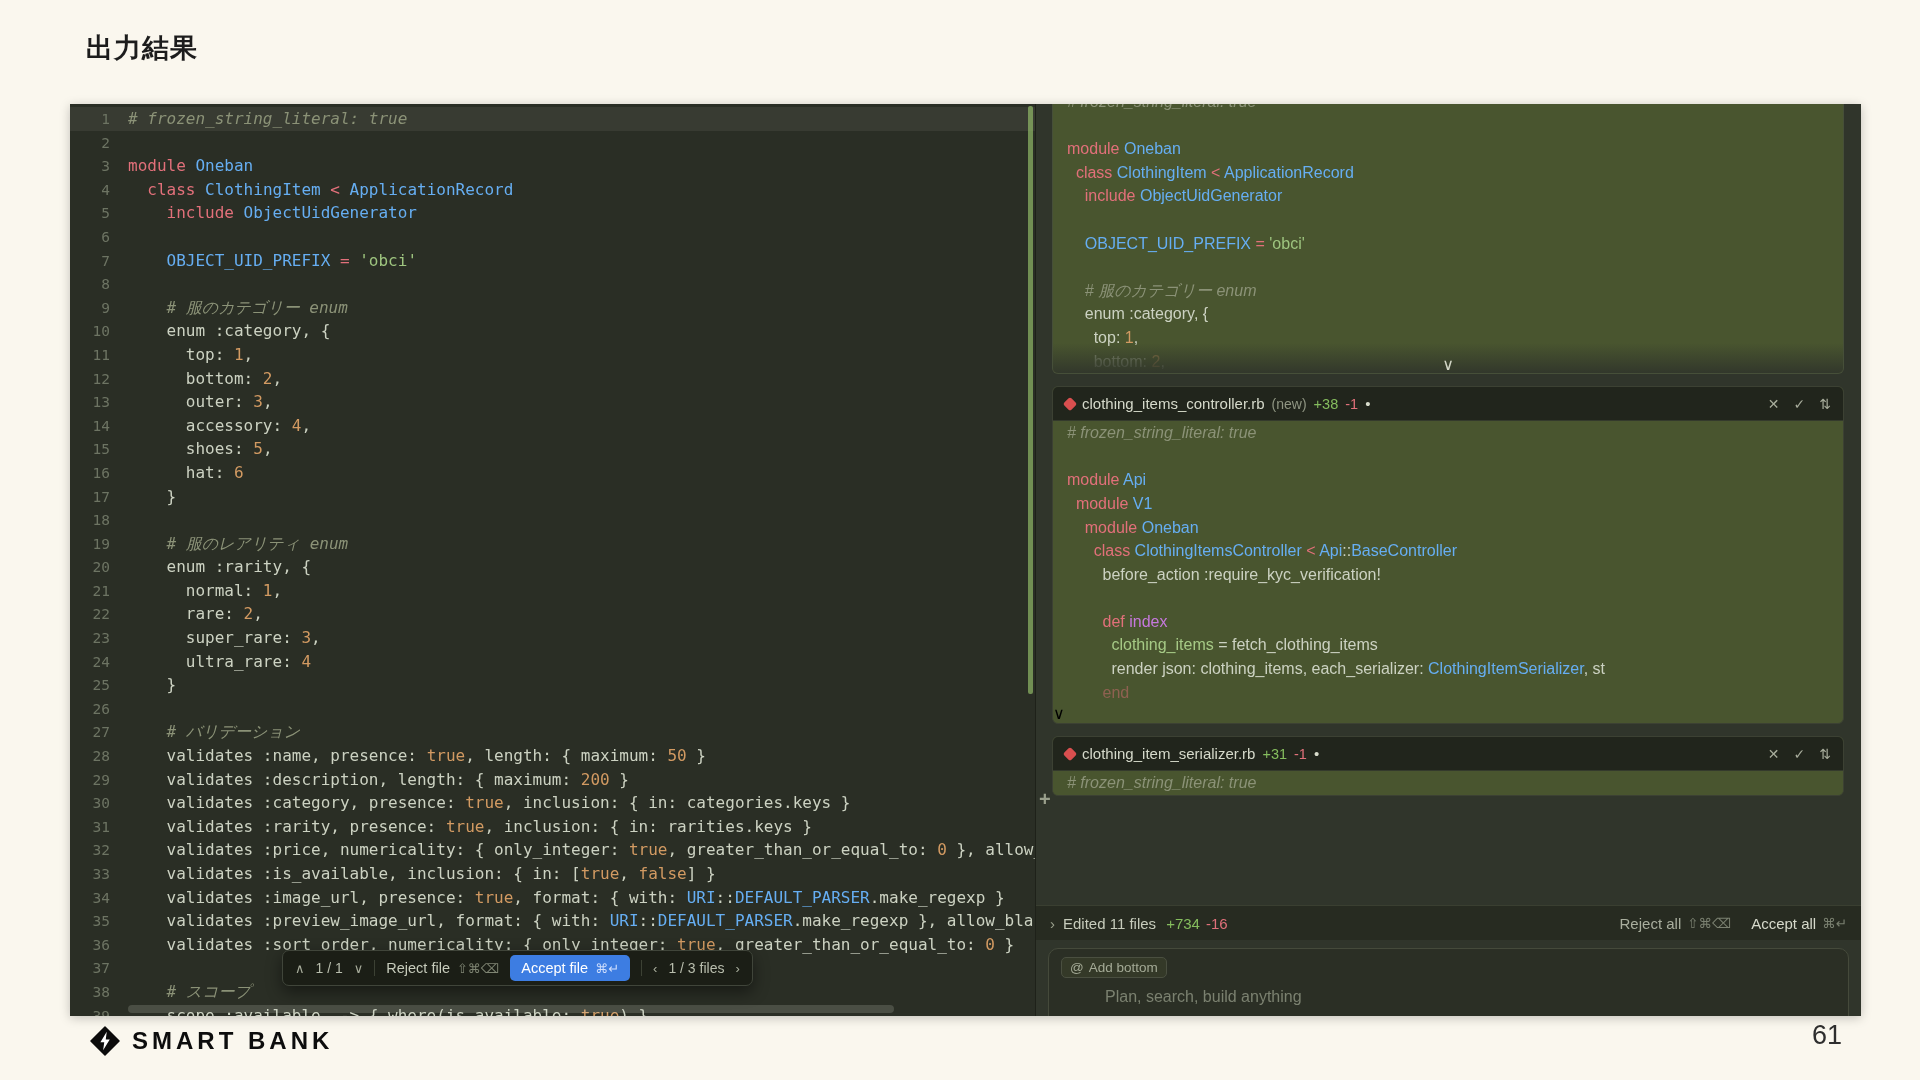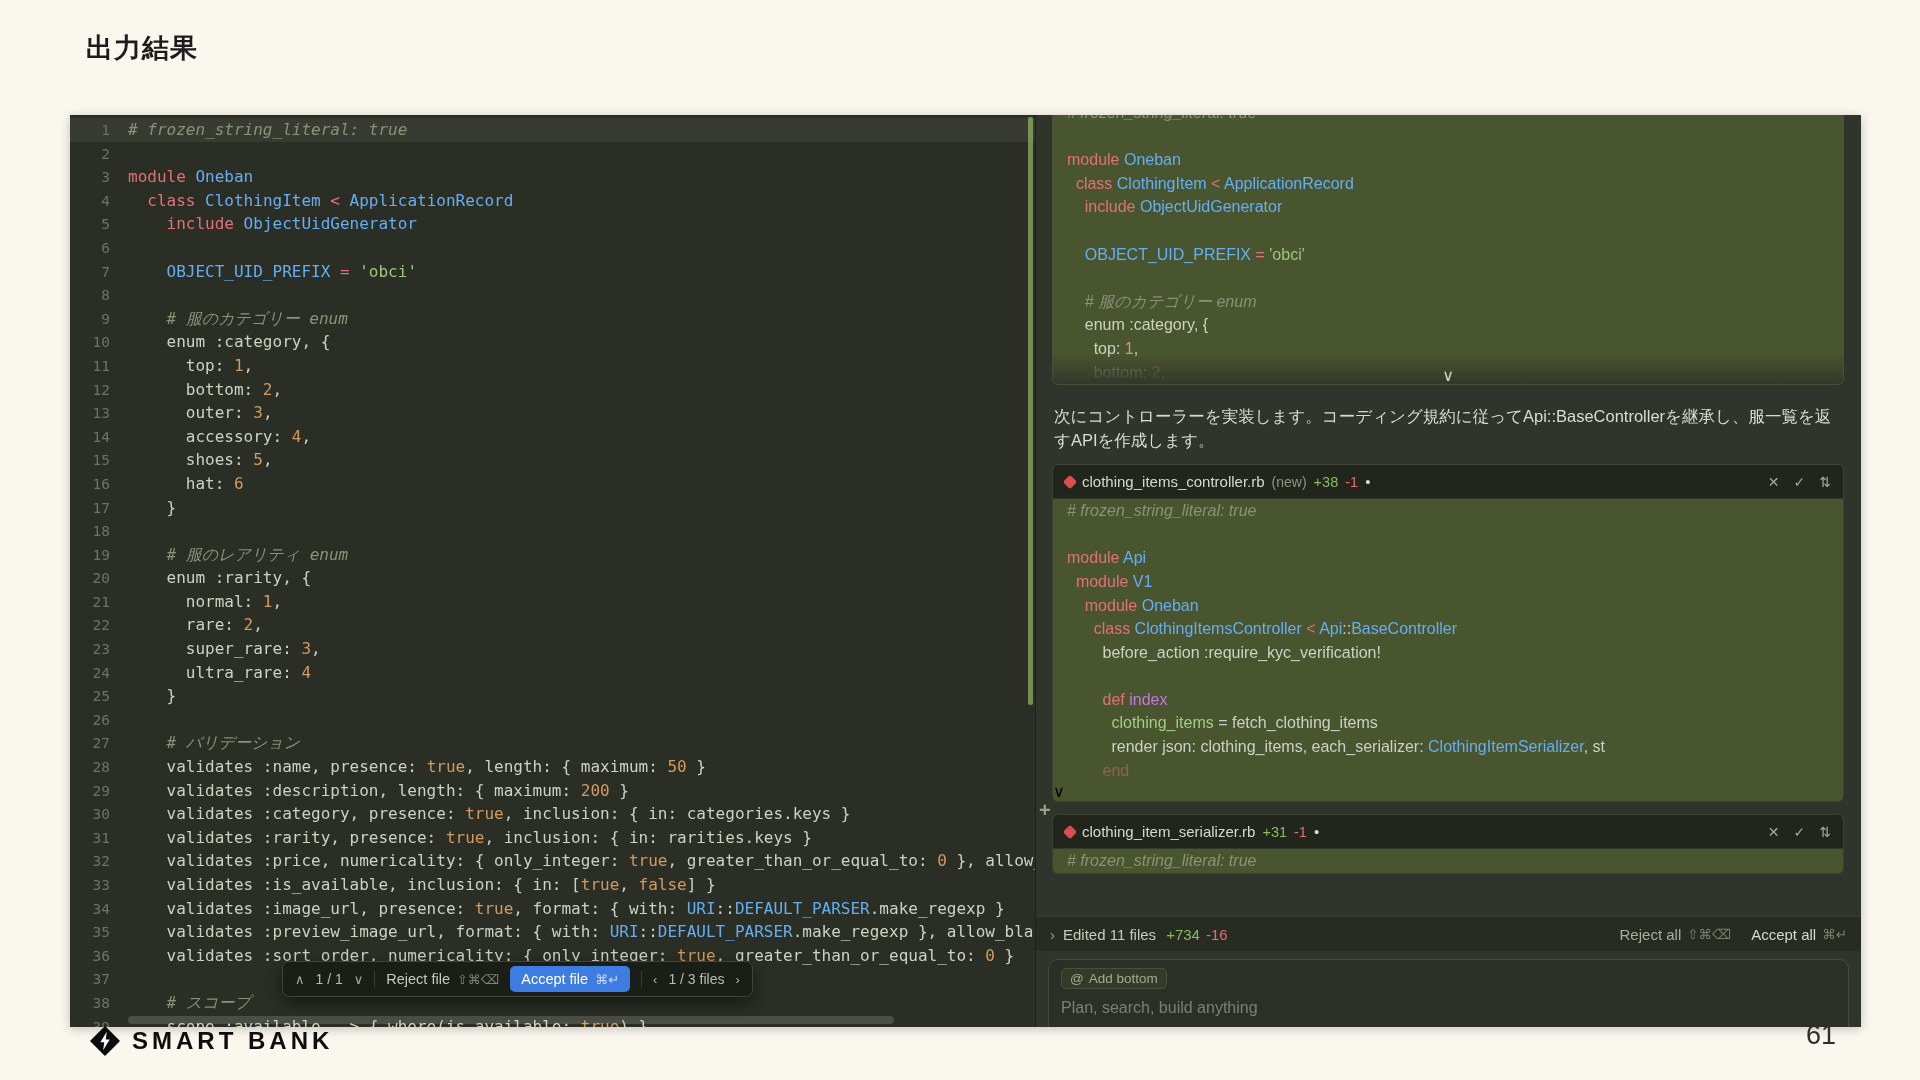--- a/index.html
+++ b/index.html
@@ -7,21 +7,21 @@
     width:1920px;height:1080px;overflow:hidden;position:relative;
     background:#FAF7EE;
     font-family:"Liberation Sans", sans-serif;
   }
   .slide-title{
     position:absolute;left:86px;top:30px;
     font-size:27px;font-weight:bold;color:#1c1c1c;letter-spacing:1px;
   }
   
   .editor{
-    position:absolute;left:70px;top:115px;width:1791px;height:912px;
+    position:absolute;left:70px;top:104px;width:1791px;height:912px;
     background:#2a2e25;display:flex;box-shadow:0 2px 10px rgba(0,0,0,0.22);
   }
   .left-pane{position:relative;width:965px;height:100%;overflow:hidden;background:#2a2e25;}
   .code-lines{
     padding-top:3px;
     font-family:"DejaVu Sans Mono", monospace;
     font-size:16px;line-height:23.6px;white-space:pre;color:#ccd2c2;
   }
   .crow{height:23.6px;white-space:pre;}
   .crow.hl{background:rgba(235,245,225,0.07);}
@@ -117,26 +117,26 @@
   .sb-accept{color:#d6d9cb;}
   .input-box{
     margin:8px 12px 0 12px;height:64px;
     border:1px solid #454a3b;border-radius:10px;background:#2b2f25;padding:8px 12px;
   }
   .ctx-chip{
     display:inline-flex;align-items:center;gap:5px;
     border:1px solid #4a4f40;background:#343928;border-radius:5px;
     padding:2px 8px;color:#a4aa96;font-size:13.5px;cursor:pointer;
   }
-  .placeholder{margin-top:10px;color:#7b8170;font-size:16px;}
+  .placeholder{margin-top:10px;color:#7b8170;font-size:16px;margin-left:44px;}
   .plus{position:absolute;left:3px;top:684px;color:#9aa08c;font-size:20px;font-weight:bold;cursor:pointer;}
   
   .brand{position:absolute;left:90px;top:1026px;display:flex;align-items:center;gap:12px;}
   .brand-text{font-size:24px;font-weight:800;letter-spacing:4px;color:#0d0d0d;}
-  .page-number{position:absolute;right:84px;top:1020px;font-size:27px;color:#2e2e2e;}
+  .page-number{position:absolute;right:78px;top:1020px;font-size:27px;color:#2e2e2e;}
 </style>
 </head>
 <body>
 
 <div class="slide-title">出力結果</div>
 
 <div class="editor">
 
   <div class="left-pane">
     <div class="code-lines"><div class="crow hl"><span class="ln">1</span><span class="tk-c"># frozen_string_literal: true</span></div><div class="crow"><span class="ln">2</span><span>&nbsp;</span></div><div class="crow"><span class="ln">3</span><span class="tk-k">module</span><span class="tk-d"> </span><span class="tk-C">Oneban</span></div><div class="crow"><span class="ln">4</span><span class="tk-d">  </span><span class="tk-k">class</span><span class="tk-d"> </span><span class="tk-C">ClothingItem</span><span class="tk-d"> </span><span class="tk-k">&lt;</span><span class="tk-d"> </span><span class="tk-C">ApplicationRecord</span></div><div class="crow"><span class="ln">5</span><span class="tk-d">    </span><span class="tk-k">include</span><span class="tk-d"> </span><span class="tk-C">ObjectUidGenerator</span></div><div class="crow"><span class="ln">6</span><span>&nbsp;</span></div><div class="crow"><span class="ln">7</span><span class="tk-d">    </span><span class="tk-C">OBJECT_UID_PREFIX</span><span class="tk-d"> </span><span class="tk-k">=</span><span class="tk-d"> </span><span class="tk-s">'obci'</span></div><div class="crow"><span class="ln">8</span><span>&nbsp;</span></div><div class="crow"><span class="ln">9</span><span class="tk-d">    </span><span class="tk-c"># 服のカテゴリー enum</span></div><div class="crow"><span class="ln">10</span><span class="tk-d">    enum :category, {</span></div><div class="crow"><span class="ln">11</span><span class="tk-d">      top: </span><span class="tk-n">1</span><span class="tk-d">,</span></div><div class="crow"><span class="ln">12</span><span class="tk-d">      bottom: </span><span class="tk-n">2</span><span class="tk-d">,</span></div><div class="crow"><span class="ln">13</span><span class="tk-d">      outer: </span><span class="tk-n">3</span><span class="tk-d">,</span></div><div class="crow"><span class="ln">14</span><span class="tk-d">      accessory: </span><span class="tk-n">4</span><span class="tk-d">,</span></div><div class="crow"><span class="ln">15</span><span class="tk-d">      shoes: </span><span class="tk-n">5</span><span class="tk-d">,</span></div><div class="crow"><span class="ln">16</span><span class="tk-d">      hat: </span><span class="tk-n">6</span></div><div class="crow"><span class="ln">17</span><span class="tk-d">    }</span></div><div class="crow"><span class="ln">18</span><span>&nbsp;</span></div><div class="crow"><span class="ln">19</span><span class="tk-d">    </span><span class="tk-c"># 服のレアリティ enum</span></div><div class="crow"><span class="ln">20</span><span class="tk-d">    enum :rarity, {</span></div><div class="crow"><span class="ln">21</span><span class="tk-d">      normal: </span><span class="tk-n">1</span><span class="tk-d">,</span></div><div class="crow"><span class="ln">22</span><span class="tk-d">      rare: </span><span class="tk-n">2</span><span class="tk-d">,</span></div><div class="crow"><span class="ln">23</span><span class="tk-d">      super_rare: </span><span class="tk-n">3</span><span class="tk-d">,</span></div><div class="crow"><span class="ln">24</span><span class="tk-d">      ultra_rare: </span><span class="tk-n">4</span></div><div class="crow"><span class="ln">25</span><span class="tk-d">    }</span></div><div class="crow"><span class="ln">26</span><span>&nbsp;</span></div><div class="crow"><span class="ln">27</span><span class="tk-d">    </span><span class="tk-c"># バリデーション</span></div><div class="crow"><span class="ln">28</span><span class="tk-d">    validates :name, presence: </span><span class="tk-n">true</span><span class="tk-d">, length: { maximum: </span><span class="tk-n">50</span><span class="tk-d"> }</span></div><div class="crow"><span class="ln">29</span><span class="tk-d">    validates :description, length: { maximum: </span><span class="tk-n">200</span><span class="tk-d"> }</span></div><div class="crow"><span class="ln">30</span><span class="tk-d">    validates :category, presence: </span><span class="tk-n">true</span><span class="tk-d">, inclusion: { in: categories.keys }</span></div><div class="crow"><span class="ln">31</span><span class="tk-d">    validates :rarity, presence: </span><span class="tk-n">true</span><span class="tk-d">, inclusion: { in: rarities.keys }</span></div><div class="crow"><span class="ln">32</span><span class="tk-d">    validates :price, numericality: { only_integer: </span><span class="tk-n">true</span><span class="tk-d">, greater_than_or_equal_to: </span><span class="tk-n">0</span><span class="tk-d"> }, allow_</span></div><div class="crow"><span class="ln">33</span><span class="tk-d">    validates :is_available, inclusion: { in: [</span><span class="tk-n">true</span><span class="tk-d">, </span><span class="tk-n">false</span><span class="tk-d">] }</span></div><div class="crow"><span class="ln">34</span><span class="tk-d">    validates :image_url, presence: </span><span class="tk-n">true</span><span class="tk-d">, format: { with: </span><span class="tk-C">URI</span><span class="tk-d">::</span><span class="tk-C">DEFAULT_PARSER</span><span class="tk-d">.make_regexp }</span></div><div class="crow"><span class="ln">35</span><span class="tk-d">    validates :preview_image_url, format: { with: </span><span class="tk-C">URI</span><span class="tk-d">::</span><span class="tk-C">DEFAULT_PARSER</span><span class="tk-d">.make_regexp }, allow_blan</span></div><div class="crow"><span class="ln">36</span><span class="tk-d">    validates :sort_order, numericality: { only_integer: </span><span class="tk-n">true</span><span class="tk-d">, greater_than_or_equal_to: </span><span class="tk-n">0</span><span class="tk-d"> }</span></div><div class="crow"><span class="ln">37</span><span>&nbsp;</span></div><div class="crow"><span class="ln">38</span><span class="tk-d">    </span><span class="tk-c"># スコープ</span></div><div class="crow"><span class="ln">39</span><span class="tk-d">    scope :available, -&gt; { where(is_available: </span><span class="tk-n">true</span><span class="tk-d">) }</span></div></div>
@@ -164,21 +164,20 @@
   </div>
 
   <div class="chat-panel">
 
     <div class="diff-card top-clip">
       <div class="diff-body"><div class="crow"><span class="tk-c"># frozen_string_literal: true</span></div><div class="crow"><span>&nbsp;</span></div><div class="crow"><span class="tk-k">module</span><span class="tk-d"> </span><span class="tk-C">Oneban</span></div><div class="crow"><span class="tk-d">  </span><span class="tk-k">class</span><span class="tk-d"> </span><span class="tk-C">ClothingItem</span><span class="tk-d"> </span><span class="tk-k">&lt;</span><span class="tk-d"> </span><span class="tk-C">ApplicationRecord</span></div><div class="crow"><span class="tk-d">    </span><span class="tk-k">include</span><span class="tk-d"> </span><span class="tk-C">ObjectUidGenerator</span></div><div class="crow"><span>&nbsp;</span></div><div class="crow"><span class="tk-d">    </span><span class="tk-C">OBJECT_UID_PREFIX</span><span class="tk-d"> </span><span class="tk-k">=</span><span class="tk-d"> </span><span class="tk-s">'obci'</span></div><div class="crow"><span>&nbsp;</span></div><div class="crow"><span class="tk-d">    </span><span class="tk-c"># 服のカテゴリー enum</span></div><div class="crow"><span class="tk-d">    enum :category, {</span></div><div class="crow"><span class="tk-d">      top: </span><span class="tk-n">1</span><span class="tk-d">,</span></div><div class="crow faded"><span class="tk-d">      bottom: </span><span class="tk-n">2</span><span class="tk-d">,</span></div></div>
       <div class="fade"></div>
       <span class="chev">∨</span>
     </div>
 
-    <p class="chat-para">次にコントローラーを実装します。コーディング規約に従ってApi::BaseControllerを継承し、服一覧を返すAPIを作成します。</p>
 
     <div class="file-card">
       <div class="fc-header">
         <span class="ruby-icon"></span>
         <span class="fc-name">clothing_items_controller.rb</span>
         <span class="fc-badge">(new)</span>
         <span class="fc-add">+38</span>
         <span class="fc-del">-1</span>
         <span class="fc-dot">•</span>
         <span class="fc-icons">

